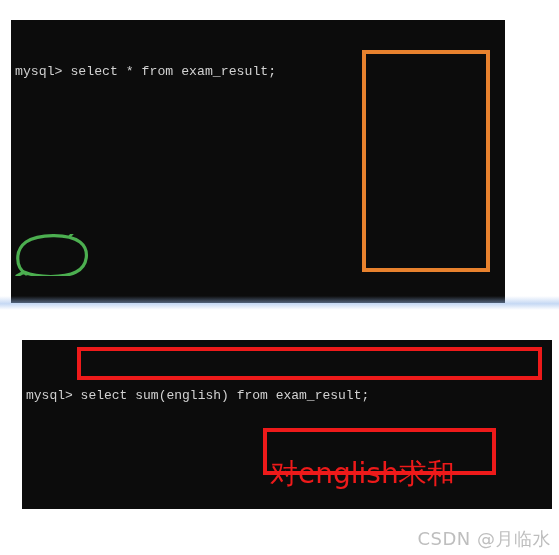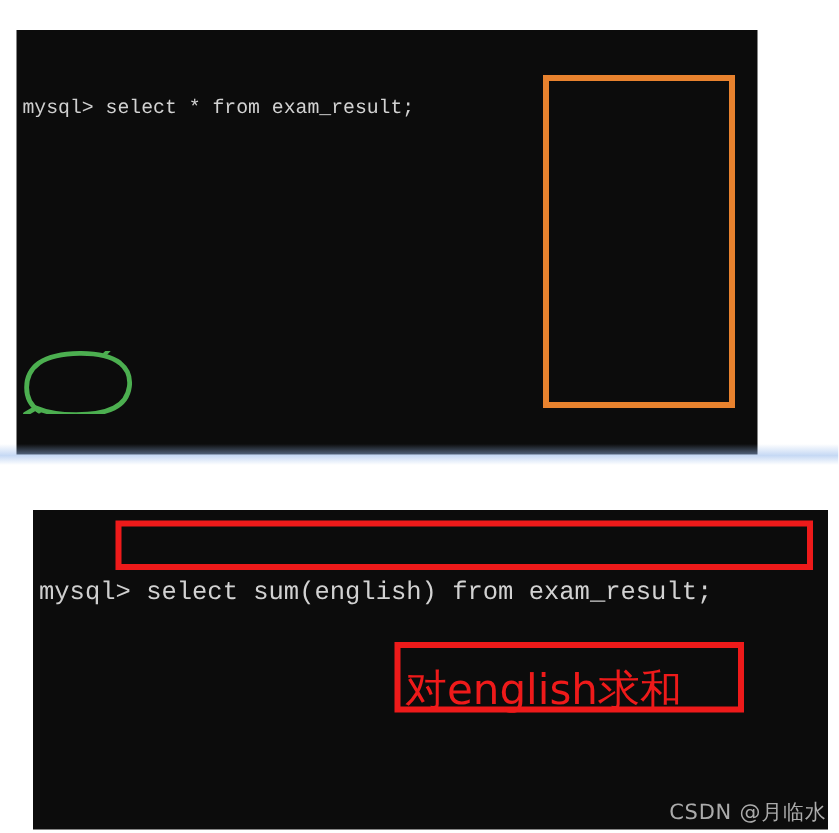--- a/index.html
+++ b/index.html
@@ -31,22 +31,22 @@
     width: 494px;
     height: 283px;
     font-size: 13.2px;
     line-height: 18.6px;
     padding: 6px 0 0 4px;
   }
   #panel-two {
     left: 22px;
     top: 340px;
     width: 530px;
-    height: 213px;
-    font-size: 17px;
+    height: 169px;
+    font-size: 13px;
     line-height: 19.8px;
     padding: 6px 0 0 4px;
   }
 
   .line { display: block; height: inherit; }
 
   
   .t-prompt { color: #cfcfcf; }
   .t-cmd    { color: #d2d2d2; }
 
@@ -85,21 +85,21 @@
   #red-note-box {
     left: 263px;
     top: 428px;
     width: 233px;
     height: 47px;
     border: 4px solid #ee1a1a;
   }
   #red-note-text {
     position: absolute;
     left: 270px;
-    top: 439px;
+    top: 453px;
     width: 225px;
     height: 42px;
     color: #ee1a1a;
     font-family: "DejaVu Sans", sans-serif;
     font-size: 28px;
     line-height: 42px;
     letter-spacing: 0px;
     white-space: nowrap;
   }
 
@@ -113,21 +113,21 @@
     pointer-events: none;
   }
 
   
   #watermark {
     position: absolute;
     right: 8px;
     bottom: 4px;
     color: #b9b9b9;
     font-family: "DejaVu Sans", sans-serif;
-    font-size: 14px;
+    font-size: 18px;
     letter-spacing: 0.5px;
     opacity: 0.92;
     white-space: nowrap;
   }
 </style>
 </head>
 <body>
 
 <div class="terminal" id="panel-one">
   <span class="line t-prompt"><span>mysql&gt;</span><span class="t-cmd"> select * from exam_result;</span></span>

